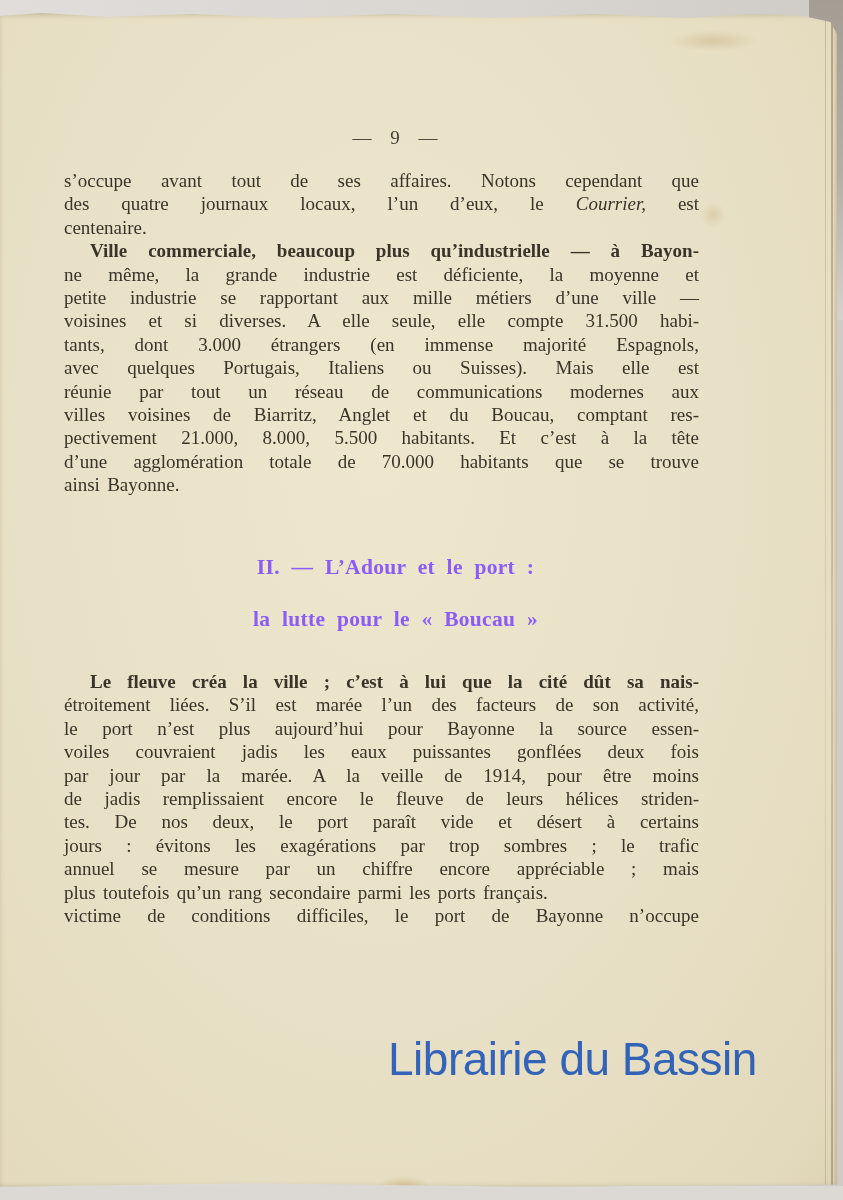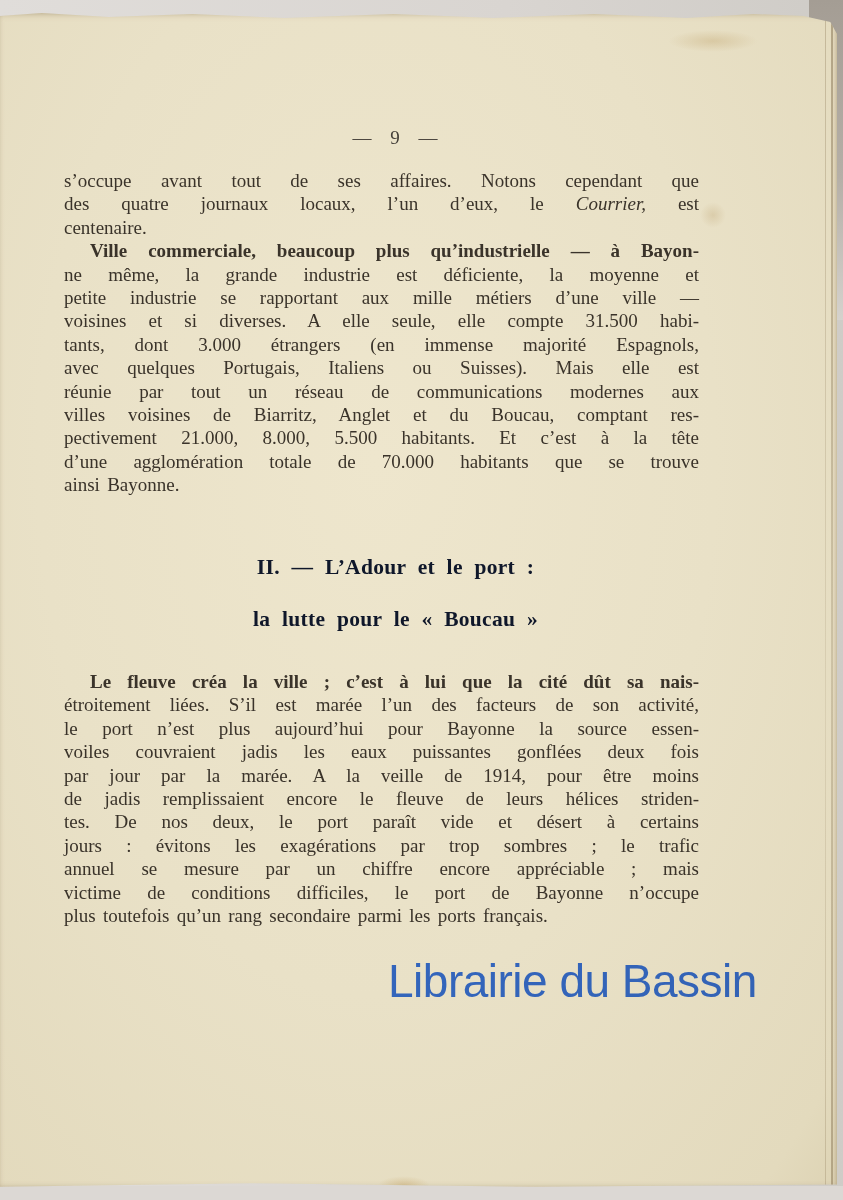--- a/index.html
+++ b/index.html
@@ -36,26 +36,26 @@
     text-align:center;font-size:19px;word-spacing:12px;letter-spacing:1px;color:#45403a;
   }
   .textblock{position:absolute;left:64px;width:635px;z-index:4;font-size:19px;line-height:23.4px;word-spacing:2.5px;}
   .block-a{top:169px;}
   .block-c{top:670px;}
   .line{text-align:justify;text-align-last:justify;}
   .line.first{text-indent:26px;font-weight:bold;}
   .line.endline{text-align-last:left;}
   .heading{
     position:absolute;left:78px;width:635px;z-index:4;text-align:center;
-    font-weight:bold;font-size:21.5px;color:#0f172a;word-spacing:6px;letter-spacing:.3px;
+    font-weight:bold;font-size:21.5px;color:#8b5cf6;word-spacing:6px;letter-spacing:.3px;
   }
   .h1{top:555px;}
   .h2{top:607px;}
   .watermark{
-    position:absolute;left:388px;top:954px;z-index:10;
+    position:absolute;left:388px;top:1032px;z-index:10;
     font-family:"Liberation Sans","DejaVu Sans",sans-serif;
     font-size:46px;letter-spacing:-0.5px;color:#2d6af0;
     mix-blend-mode:multiply;opacity:.95;white-space:nowrap;
   }
 </style>
 </head>
 <body>
 
 <div class="corner-shade"></div>
 <div class="bottom-strip"></div>
@@ -98,17 +98,17 @@
 <div class="textblock block-c ink">
   <div class="line first">Le fleuve créa la ville ; c’est à lui que la cité dût sa nais-</div>
   <div class="line">étroitement liées. S’il est marée l’un des facteurs de son activité,</div>
   <div class="line">le port n’est plus aujourd’hui pour Bayonne la source essen-</div>
   <div class="line">voiles couvraient jadis les eaux puissantes gonflées deux fois</div>
   <div class="line">par jour par la marée. A la veille de 1914, pour être moins</div>
   <div class="line">de jadis remplissaient encore le fleuve de leurs hélices striden-</div>
   <div class="line">tes. De nos deux, le port paraît vide et désert à certains</div>
   <div class="line">jours : évitons les exagérations par trop sombres ; le trafic</div>
   <div class="line">annuel se mesure par un chiffre encore appréciable ; mais</div>
+  <div class="line endline">plus toutefois qu’un rang secondaire parmi les ports français.</div>
   <div class="line">victime de conditions difficiles, le port de Bayonne n’occupe</div>
-  <div class="line endline">plus toutefois qu’un rang secondaire parmi les ports français.</div>
 </div>
 
 <div class="watermark">Librairie du Bassin</div>
 
 </body></html>

